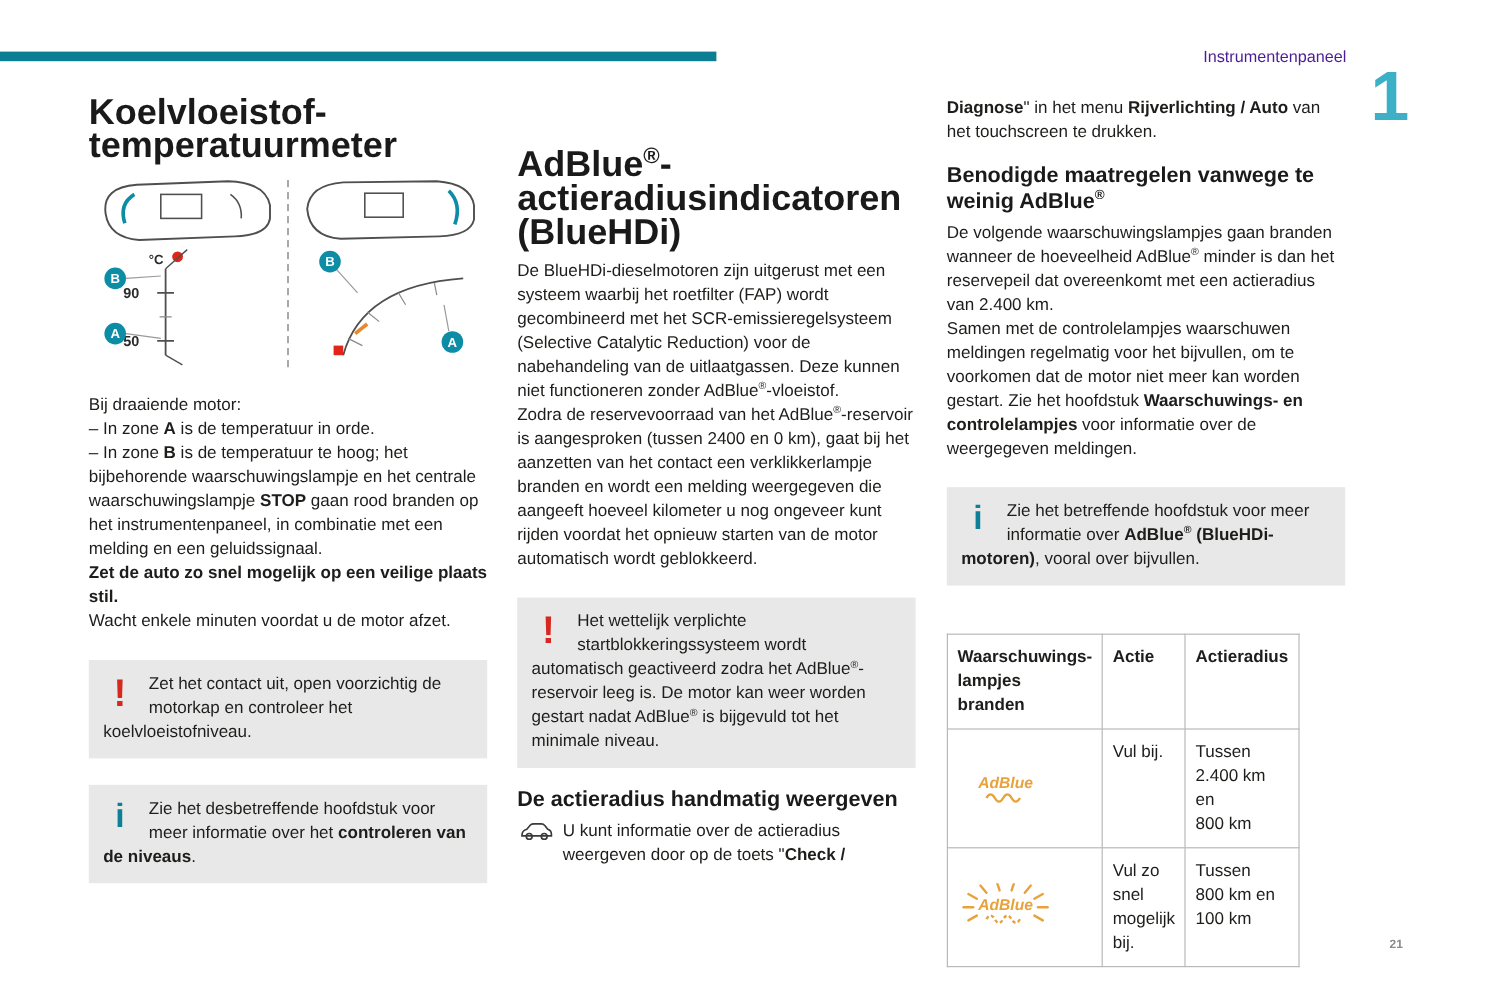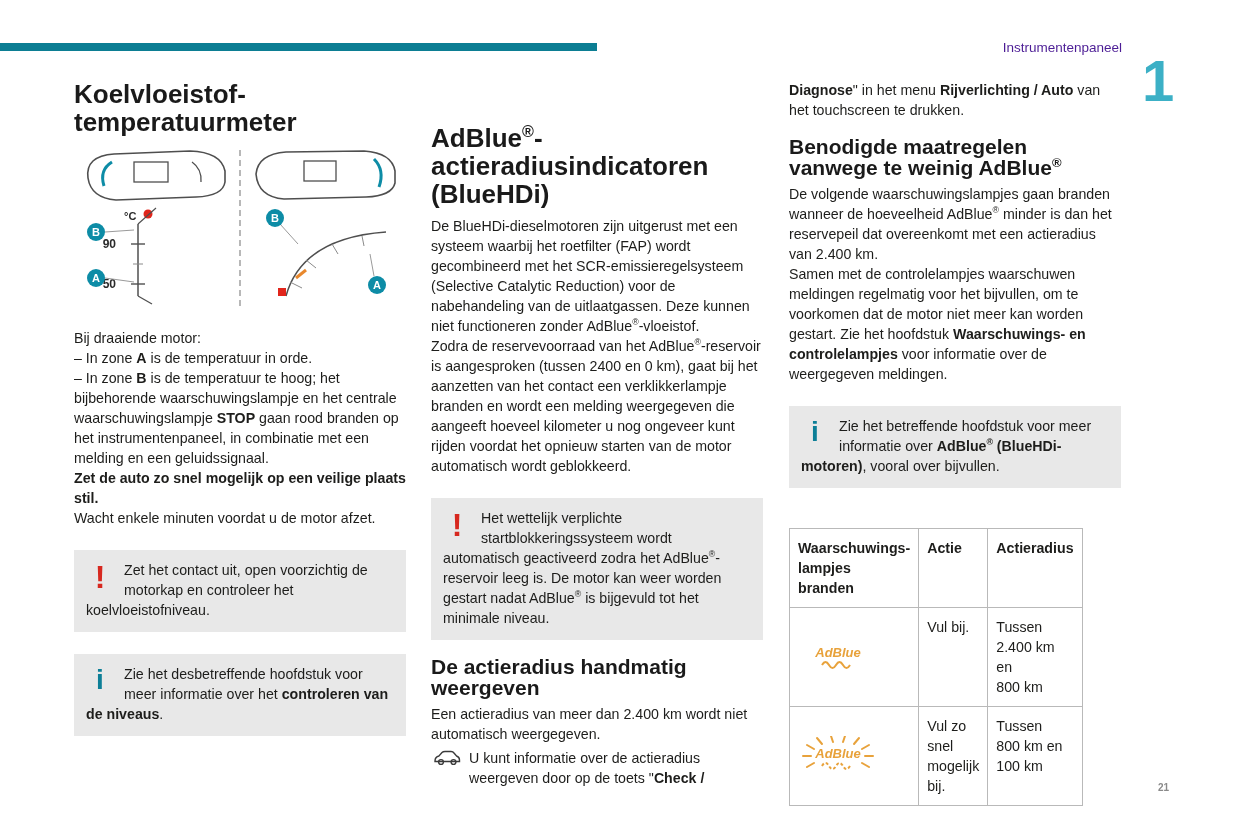--- a/index.html
+++ b/index.html
@@ -13,23 +13,23 @@
   .top-rule { position:absolute; left:0; top:43px; width:597px; height:8px; background:#0c7e93; }
   .running-title { position:absolute; top:40px; right:119px; font-size:13.5px; color:#4c1d95; }
   .chapter-num { position:absolute; top:52px; left:1142px; font-size:58px; line-height:58px; font-weight:bold; color:#3cb0c6; }
   .page-number { position:absolute; top:782px; left:1158px; font-size:10px; font-weight:bold; color:#8a8a8a; }
 
   .col { position:absolute; top:80px; width:332px; font-size:14.2px; line-height:20px; }
   .col1 { left:74px; }
   .col2 { left:431px; }
   .col3 { left:789px; }
 
-  h1 { font-size:26px; line-height:28px; margin:0 0 8px 0; font-weight:bold; color:#1a1a1a; }
+  h1 { font-size:30px; line-height:28px; margin:0 0 8px 0; font-weight:bold; color:#1a1a1a; }
   h1.pre { white-space:pre-line;margin-top:44px; }
-  h2 { font-size:21px; line-height:21px; margin:16px 0 6px 0; font-weight:bold; color:#1a1a1a; }
+  h2 { font-size:18px; line-height:21px; margin:16px 0 6px 0; font-weight:bold; color:#1a1a1a; }
   p { margin:0; }
   .pre { white-space:pre-line; }
   .b { font-weight:bold; }
   .sup { vertical-align:super; font-size:0.62em; line-height:0; }
   .bold-p { font-weight:bold; }
 
   .diagram { display:block; margin:2px 0 6px 0; }
   .dnum { font-size:12px; font-weight:bold; fill:#2a2a2a; font-family:"Liberation Sans",sans-serif; }
   .dlab { font-size:11px; font-weight:bold; fill:#2a2a2a; font-family:"Liberation Sans",sans-serif; }
   .badge-t { font-size:11px; font-weight:bold; fill:#ffffff; font-family:"Liberation Sans",sans-serif; }
@@ -136,21 +136,20 @@
 (BlueHDi)</span></h1>
     <p><span>De BlueHDi-dieselmotoren zijn uitgerust met een systeem waarbij het roetfilter (FAP) wordt gecombineerd met het SCR-emissieregelsysteem (Selective Catalytic Reduction) voor de nabehandeling van de uitlaatgassen. Deze kunnen niet functioneren zonder AdBlue</span><span class="sup">®</span><span>-vloeistof.</span></p>
     <p><span>Zodra de reservevoorraad van het AdBlue</span><span class="sup">®</span><span>-reservoir is aangesproken (tussen 2400 en 0 km), gaat bij het aanzetten van het contact een verklikkerlampje branden en wordt een melding weergegeven die aangeeft hoeveel kilometer u nog ongeveer kunt rijden voordat het opnieuw starten van de motor automatisch wordt geblokkeerd.</span></p>
 
     <div class="note">
       <span class="nicon warn">!</span>
       <span><span>Het wettelijk verplichte startblokkeringssysteem wordt automatisch geactiveerd zodra het AdBlue</span><span class="sup">®</span><span>-reservoir leeg is. De motor kan weer worden gestart nadat AdBlue</span><span class="sup">®</span><span> is bijgevuld tot het minimale niveau.</span></span>
     </div>
 
     <h2>De actieradius handmatig weergeven</h2>
-    <p>Een actieradius van meer dan 2.400 km wordt niet automatisch weergegeven.</p>
 
     <p class="car-para">
       <svg class="car-ic" width="28" height="16" viewBox="0 0 28 16">
         <path d="M2 11 Q2 7 6 6 L9 2.5 Q10 1.5 12 1.5 L18 1.5 Q20 1.5 21 3 L23.5 6 Q26.5 7 26.5 10 L26.5 11.5 L2 11.5 Z" fill="none" stroke="#3a3a3a" stroke-width="1.4"></path>
         <circle cx="8" cy="12" r="2.4" fill="none" stroke="#3a3a3a" stroke-width="1.4"></circle>
         <circle cx="20.5" cy="12" r="2.4" fill="none" stroke="#3a3a3a" stroke-width="1.4"></circle>
       </svg>
       <span><span>U kunt informatie over de actieradius weergeven door op de toets "</span><span class="b">Check /</span></span>
     </p>
   </section>

